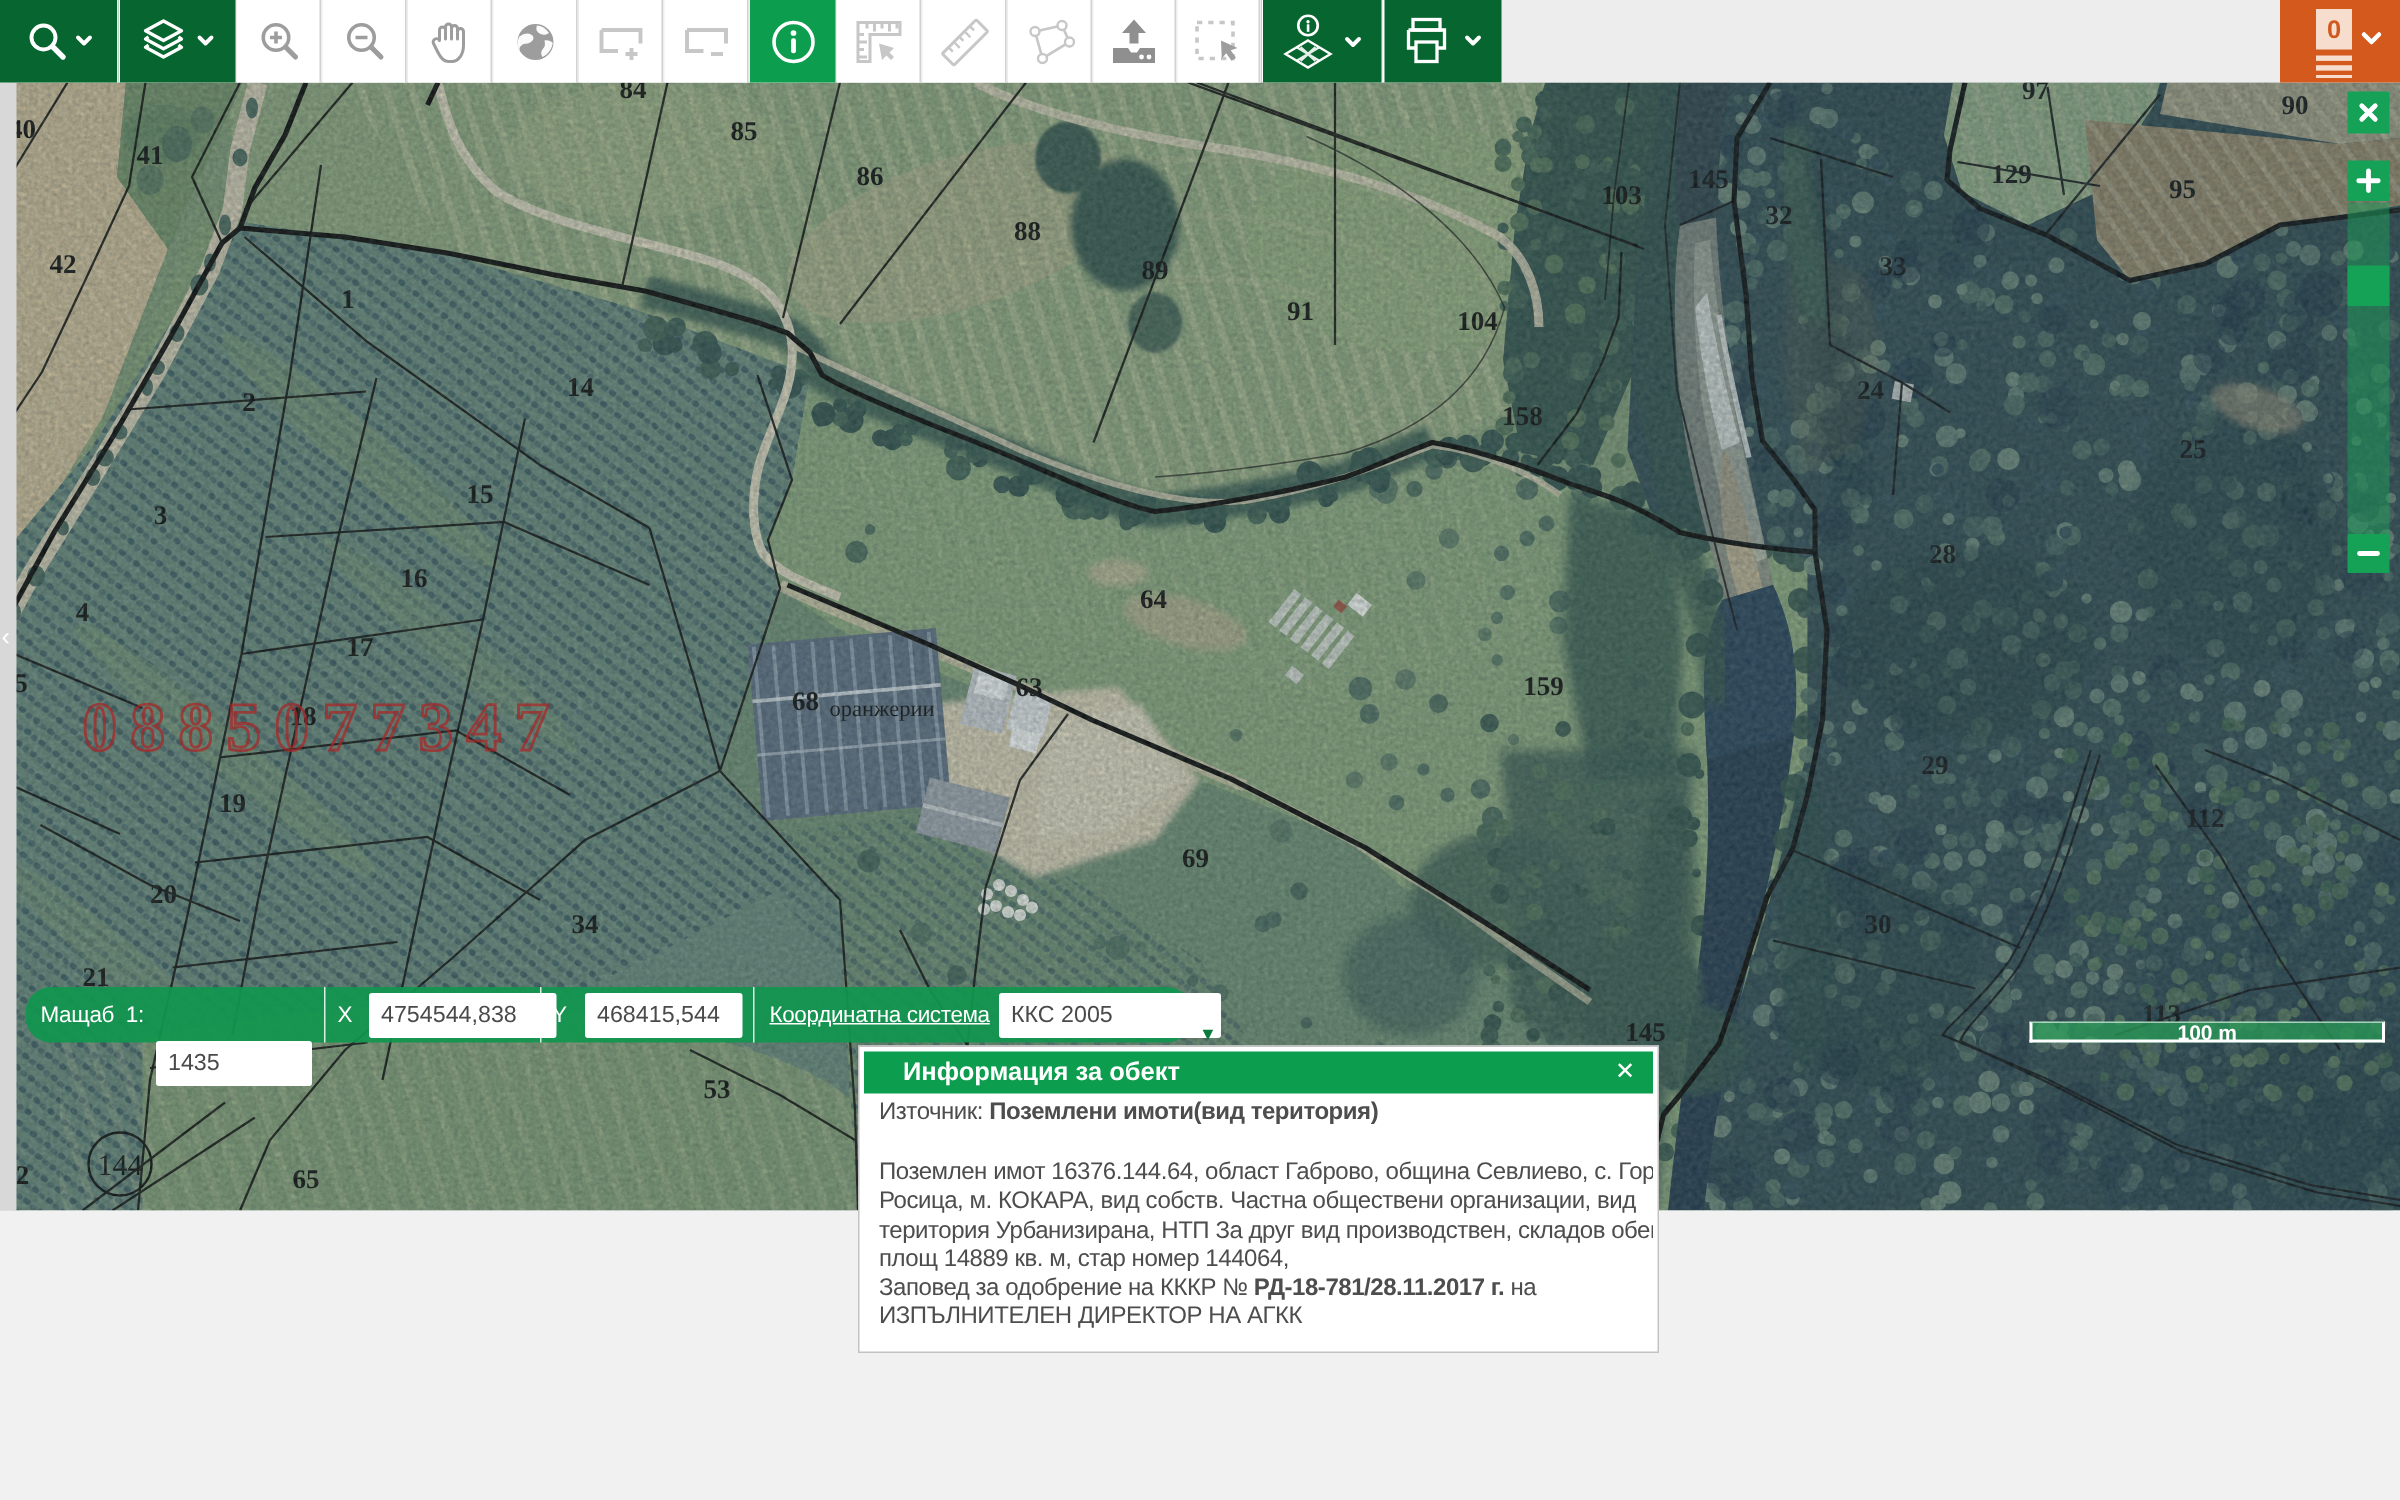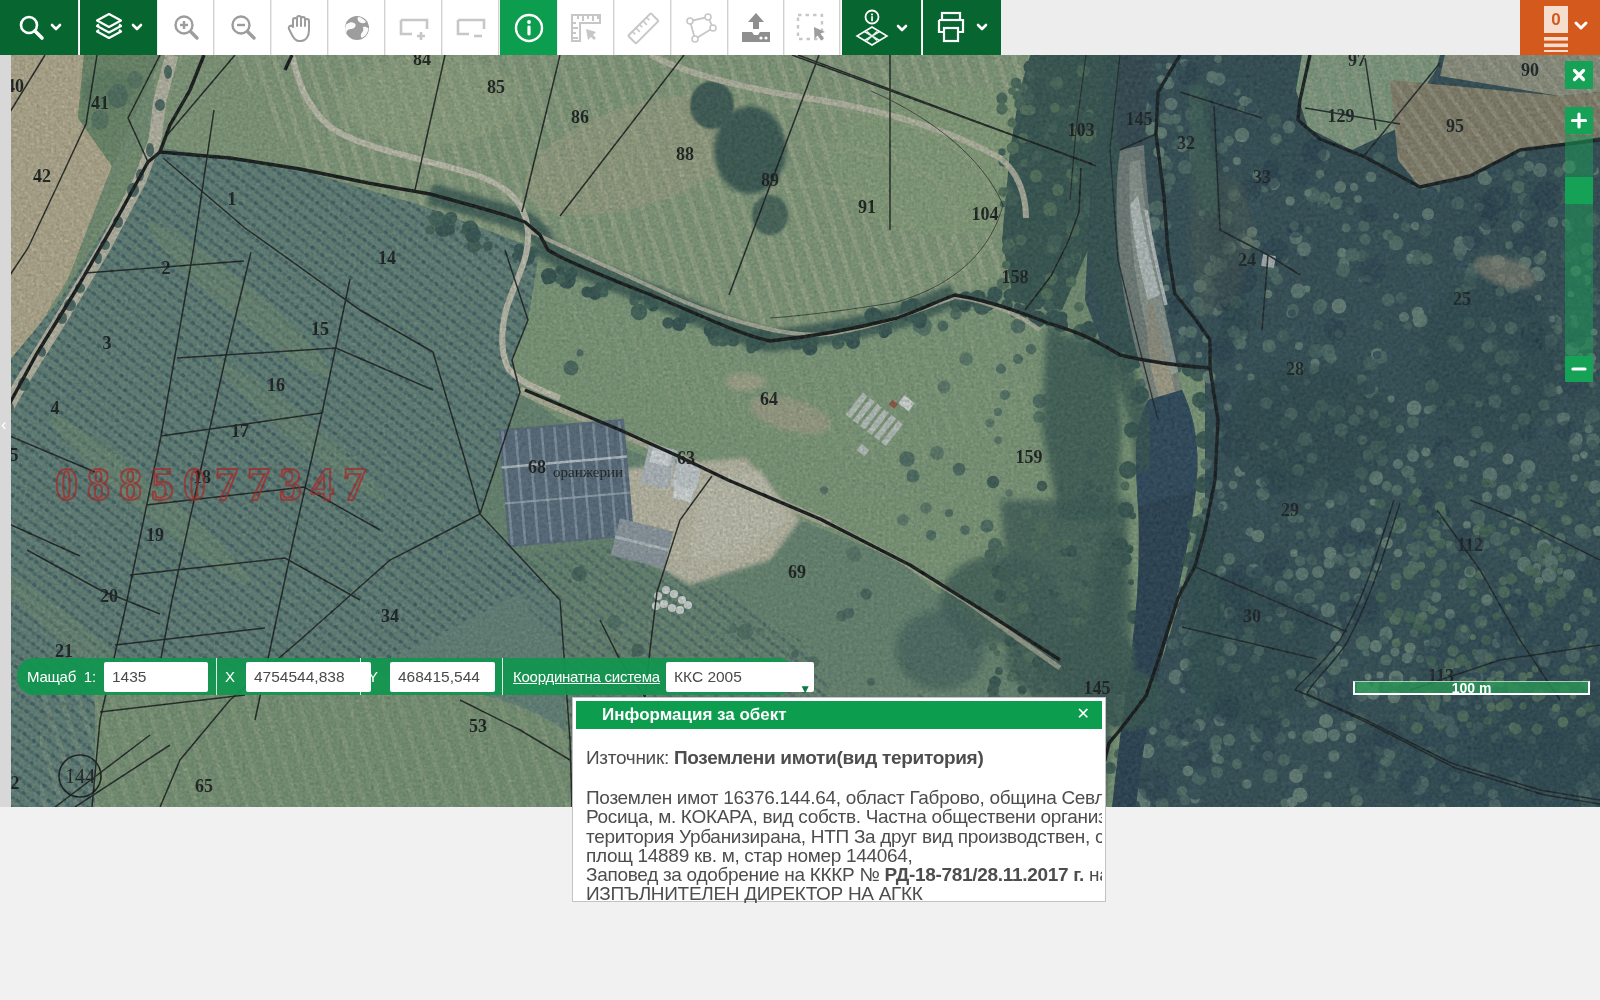--- a/index.html
+++ b/index.html
@@ -16,21 +16,21 @@
  color:#fff;font-size:15px;white-space:nowrap;border-radius:17px;}
 #botbar span{position:absolute;top:10px;letter-spacing:-0.25px;}
 #botbar .inp{position:absolute;top:4px;background:#fff;border-radius:2px;height:30px;color:#4a4a4a;
  line-height:30px;padding-left:8px;box-sizing:border-box;font-size:15.5px;}
 #botbar .sep{position:absolute;top:0;width:1px;height:37px;background:rgba(255,255,255,0.85);}
 #popup{position:absolute;left:572px;top:697px;width:534px;height:205px;background:#fff;
  border:1px solid #c3c3c3;box-sizing:border-box;z-index:20;padding:3px;}
 #popup .hd{background:#0d9d4e;height:28px;color:#fff;font-size:17px;font-weight:bold;
  display:flex;align-items:center;padding-left:26px;position:relative;}
 #popup .hd .x{position:absolute;right:12px;top:3px;font-size:16px;font-weight:normal;}
-#popup .bd{color:#4d4d4d;font-size:19px;letter-spacing:-0.3px;line-height:19.2px;padding:19px 0 0 10px;white-space:nowrap;overflow:hidden;}
+#popup .bd{color:#4d4d4d;font-size:16px;letter-spacing:-0.3px;line-height:19.2px;padding:3px 0 0 10px;white-space:nowrap;overflow:hidden;}
 #scalebar{position:absolute;left:1353px;top:681px;width:237px;height:14px;z-index:10;
  background:rgba(40,158,88,0.72);border-left:2px solid #fff;border-right:2px solid #fff;border-bottom:2px solid #fff;
  border-top:1px solid rgba(255,255,255,0.6);
  color:#fff;font-size:14px;font-weight:bold;text-align:center;line-height:13px;box-sizing:border-box;}
 .rbtn{position:absolute;left:1565px;width:28px;height:28px;background:#15a156;z-index:10;color:#fff;
  text-align:center;border-radius:1px;}
 #rtrack{position:absolute;left:1565px;top:135px;width:28px;height:222px;background:rgba(30,150,88,0.55);z-index:9;}
 #rhandle{position:absolute;left:1565px;top:177px;width:28px;height:27px;background:#15a156;z-index:10;}
 #graybottom{position:absolute;left:0;top:807px;width:1600px;height:193px;background:#f1f1f1;z-index:8;}
 .wm{position:absolute;left:55px;z-index:6;font-family:"Liberation Serif",serif;font-weight:bold;
@@ -2211,21 +2211,21 @@
           <text x="26" y="21" font-size="17" font-weight="bold" fill="#cf5a1e" text-anchor="middle" font-family="Liberation Sans,sans-serif">0</text>
           <rect x="14" y="33" width="24" height="3.6" fill="#f7ddcd"></rect>
           <rect x="14" y="39.5" width="24" height="3.6" fill="#f7ddcd"></rect>
           <rect x="14" y="46" width="24" height="3.6" fill="#f7ddcd"></rect>
           <polyline points="46,19 51,24 56,19" fill="none" stroke="#fff" stroke-width="3" stroke-linecap="round" stroke-linejoin="round"></polyline>
         </svg>
       </div>
 </div>
 <div id="botbar">
 <span style="left:10px">Мащаб&nbsp;&nbsp;1:</span>
-<div class="inp" style="left:87px;width:104px;">1435</div>
+<div class="inp" style="left:87px;width:104px;margin-top:32px;">1435</div>
 <div class="sep" style="left:199px;"></div>
 <span style="left:208px;">X</span>
 <div class="inp" style="left:229px;width:125px;">4754544,838</div>
 <div class="sep" style="left:343px;"></div>
 <span style="left:351px;">Y</span>
 <div class="inp" style="left:373px;width:105px;">468415,544</div>
 <div class="sep" style="left:485px;"></div>
 <span style="left:496px;text-decoration:underline;">Координатна система</span>
 <div class="inp" style="left:649px;width:148px;">ККС 2005
 <span style="position:absolute;right:3px;top:12px;color:#0a7d3e;font-size:12px;">▼</span></div>

